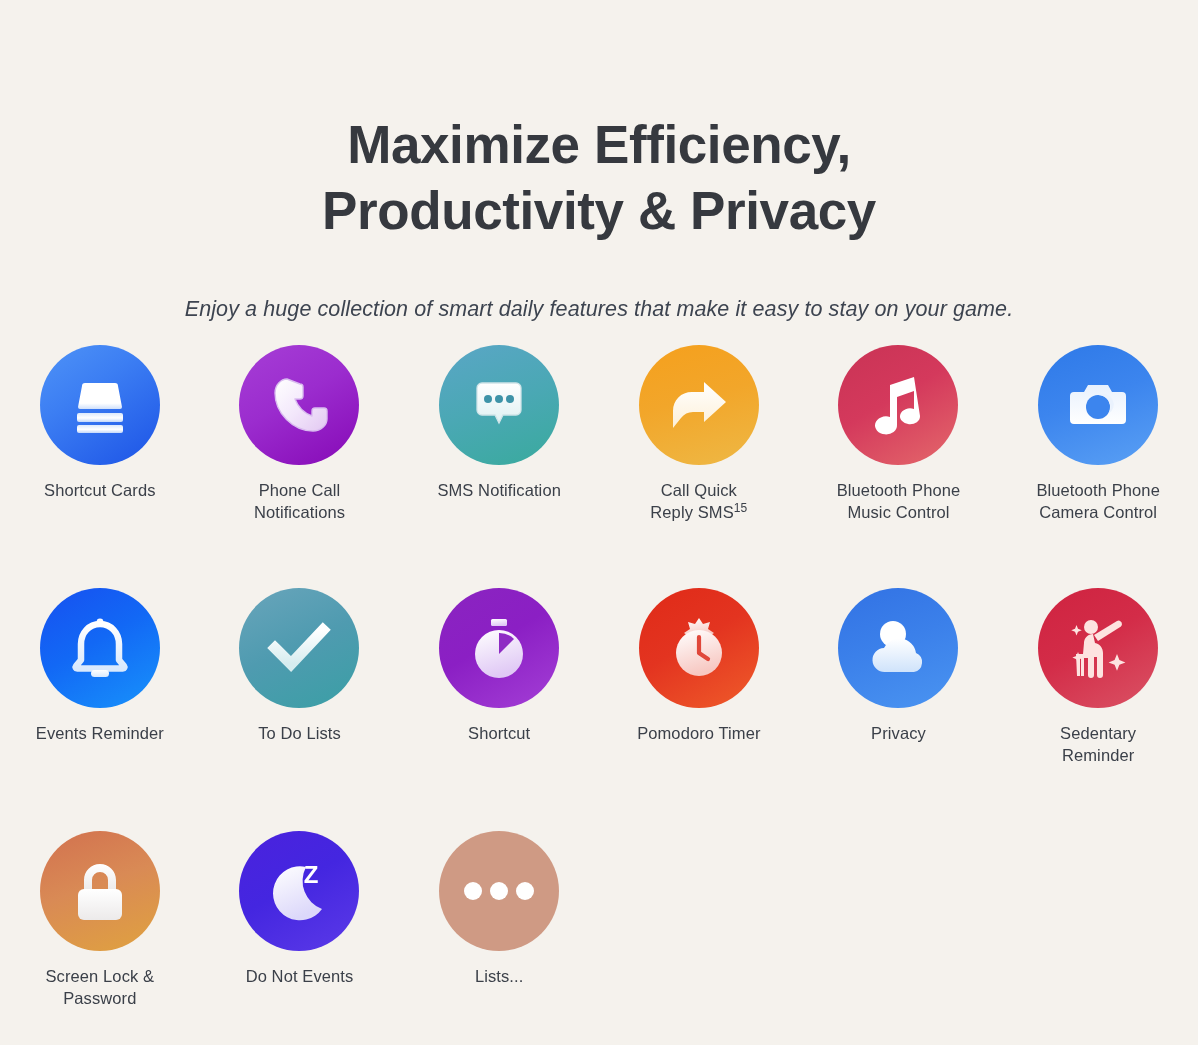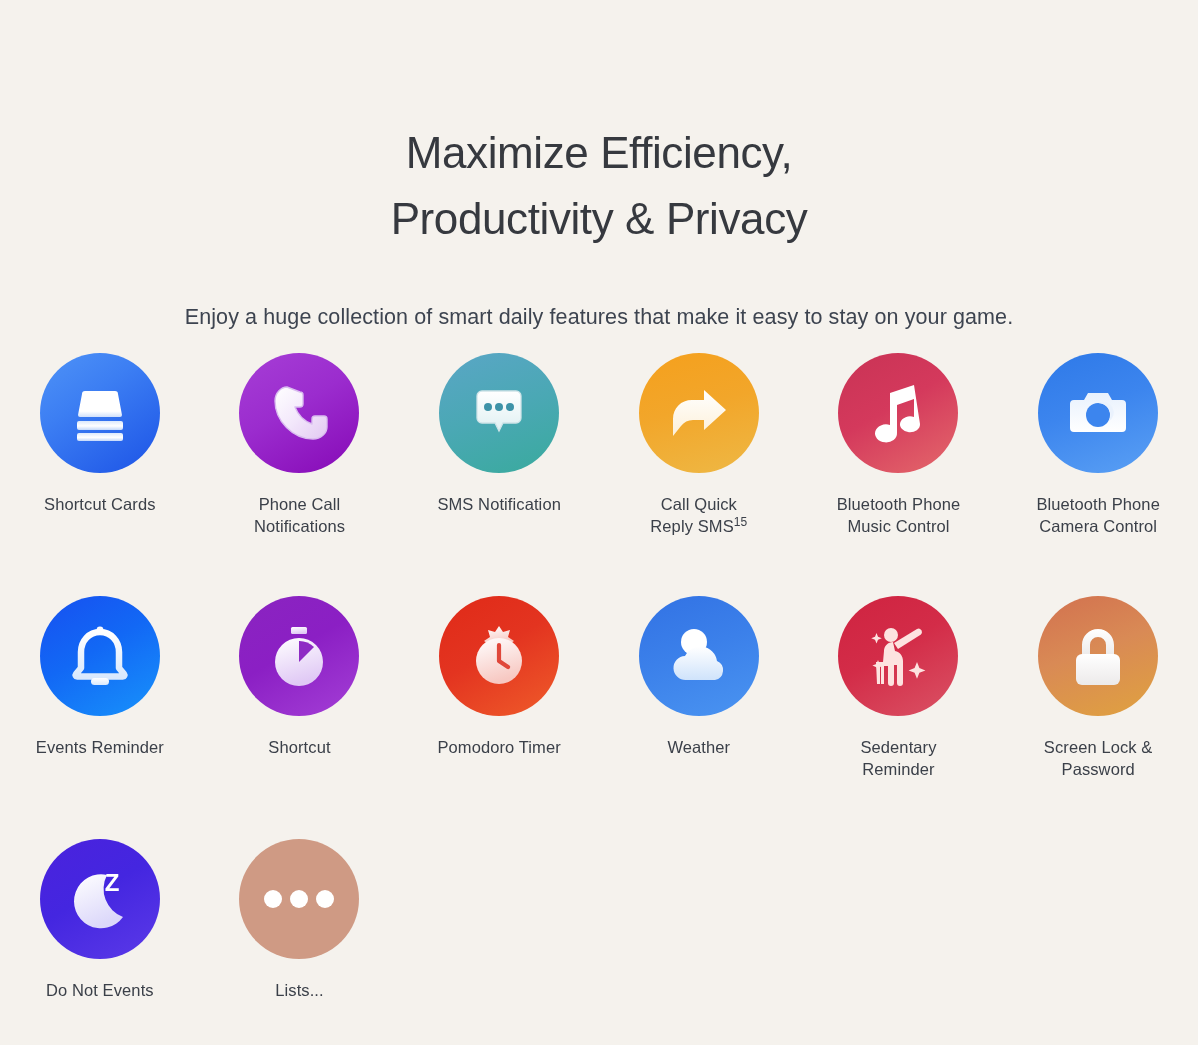--- a/index.html
+++ b/index.html
@@ -24,35 +24,36 @@
     box-sizing: border-box;
     padding: 0;
   }
 
   
   .header {
     padding-top: 112px;
     text-align: center;
   }
   .title {
-    font-size: 44px;
+    font-size: 53px;
     line-height: 66px;
-    font-weight: 400;
+    font-weight: 700;
     letter-spacing: -0.4px;
     color: #36393f;
-    margin: 8px;
+    margin: 0;
   }
   .title .line { display: block; }
   .subtitle {
     margin: 50px 0 0 0;
     font-size: 21.5px;
     line-height: 30px;
     font-weight: 400;
     color: #3d4450;
     letter-spacing: 0.1px;
+    font-style: italic;
   }
 
   
   .grid {
     margin: 0 auto;
     padding: 0;
     width: 1198px;
     display: grid;
     grid-template-columns: repeat(6, 1fr);
     row-gap: 0px;
@@ -73,21 +74,21 @@
     border-radius: 50%;
     position: relative;
     display: flex;
     align-items: center;
     justify-content: center;
     overflow: hidden;
   }
   .icon-wrap svg { display: block; }
 
   .label {
-    margin-top: 20px;
+    margin-top: 14px;
     font-size: 16.5px;
     line-height: 22px;
     text-align: center;
     color: #3b4049;
     letter-spacing: 0.1px;
     max-width: 180px;
   }
   .label sup {
     font-size: 12px;
     vertical-align: super;
@@ -239,20 +240,34 @@
             </linearGradient>
           </defs>
           <circle cx="36" cy="10" r="3.4" fill="url(#g9)"></circle>
           <path d="M36 12 c-11 0 -19 9 -19 20 v16 l-5 6 a1.6 1.6 0 0 0 1.3 2.6 h45.4 a1.6 1.6 0 0 0 1.3 -2.6 l-5 -6 V32 c0 -11 -8 -20 -19 -20 z" fill="none" stroke="url(#g9)" stroke-width="6.5" stroke-linejoin="round"></path>
           <rect x="27" y="58" width="18" height="7" rx="3.5" fill="url(#g9)"></rect>
         </svg>
       </div>
       <div class="label"><span>Events Reminder</span></div>
     </div>
 
+    <div class="cell">
+      <div class="icon-wrap bg-todo">
+        <svg width="76" height="76" viewBox="0 0 76 76">
+          <defs>
+            <linearGradient id="g10" x1="0" y1="0" x2="0" y2="1">
+              <stop offset="0" stop-color="#ffffff"></stop>
+                <stop offset="1" stop-color="#d6ecef"></stop>
+            </linearGradient>
+          </defs>
+          <path d="M14 38 L30 54 L62 20" fill="none" stroke="url(#g10)" stroke-width="11" stroke-linecap="square" stroke-linejoin="miter"></path>
+        </svg>
+      </div>
+      <div class="label"><span>To Do Lists</span></div>
+    </div>
 
 
     <div class="cell">
       <div class="icon-wrap bg-stopwatch">
         <svg width="72" height="72" viewBox="0 0 72 72">
           <defs>
             <linearGradient id="g12" x1="0" y1="0" x2="0.3" y2="1">
               <stop offset="0" stop-color="#ffffff"></stop>
                 <stop offset="1" stop-color="#e0c9f5"></stop>
             </linearGradient>
@@ -288,21 +303,21 @@
           <defs>
             <linearGradient id="g14" x1="0" y1="0" x2="0" y2="1">
               <stop offset="0" stop-color="#ffffff"></stop>
                 <stop offset="1" stop-color="#cfe3fb"></stop>
             </linearGradient>
           </defs>
           <circle cx="33" cy="24" r="13" fill="#ffffff"></circle>
           <path d="M25 62 a12 12 0 0 1 -1 -24 a17 17 0 0 1 32 5 a10 10 0 0 1 -2 19 z" fill="url(#g14)"></path>
         </svg>
       </div>
-      <div class="label"><span>Weather</span></div>
+      <div class="label"><span>Privacy</span></div>
     </div>
 
     <div class="cell">
       <div class="icon-wrap bg-sedentary">
         <svg width="76" height="76" viewBox="0 0 76 76">
           <g fill="#fde3e0">
             <circle cx="31" cy="17" r="7"></circle>
             <path d="M33 24 c-5 0 -9 4 -9 9 l-1 11 c0 2 1 3 3 3 l2 0 l0 18 a3 3 0 0 0 6 0 l0 -18 l3 0 l0 18 a3 3 0 0 0 6 0 l0 -22 c0 -5 -3 -9 -8 -10 z"></path>
             <path d="M34 25 L57 11 a3.4 3.4 0 0 1 3.6 5.7 L38 31 z"></path>
             <path d="M16 44 h12 v4 h-4 v18 h-3 v-18 h-1 l0 18 h-3 z"></path>

